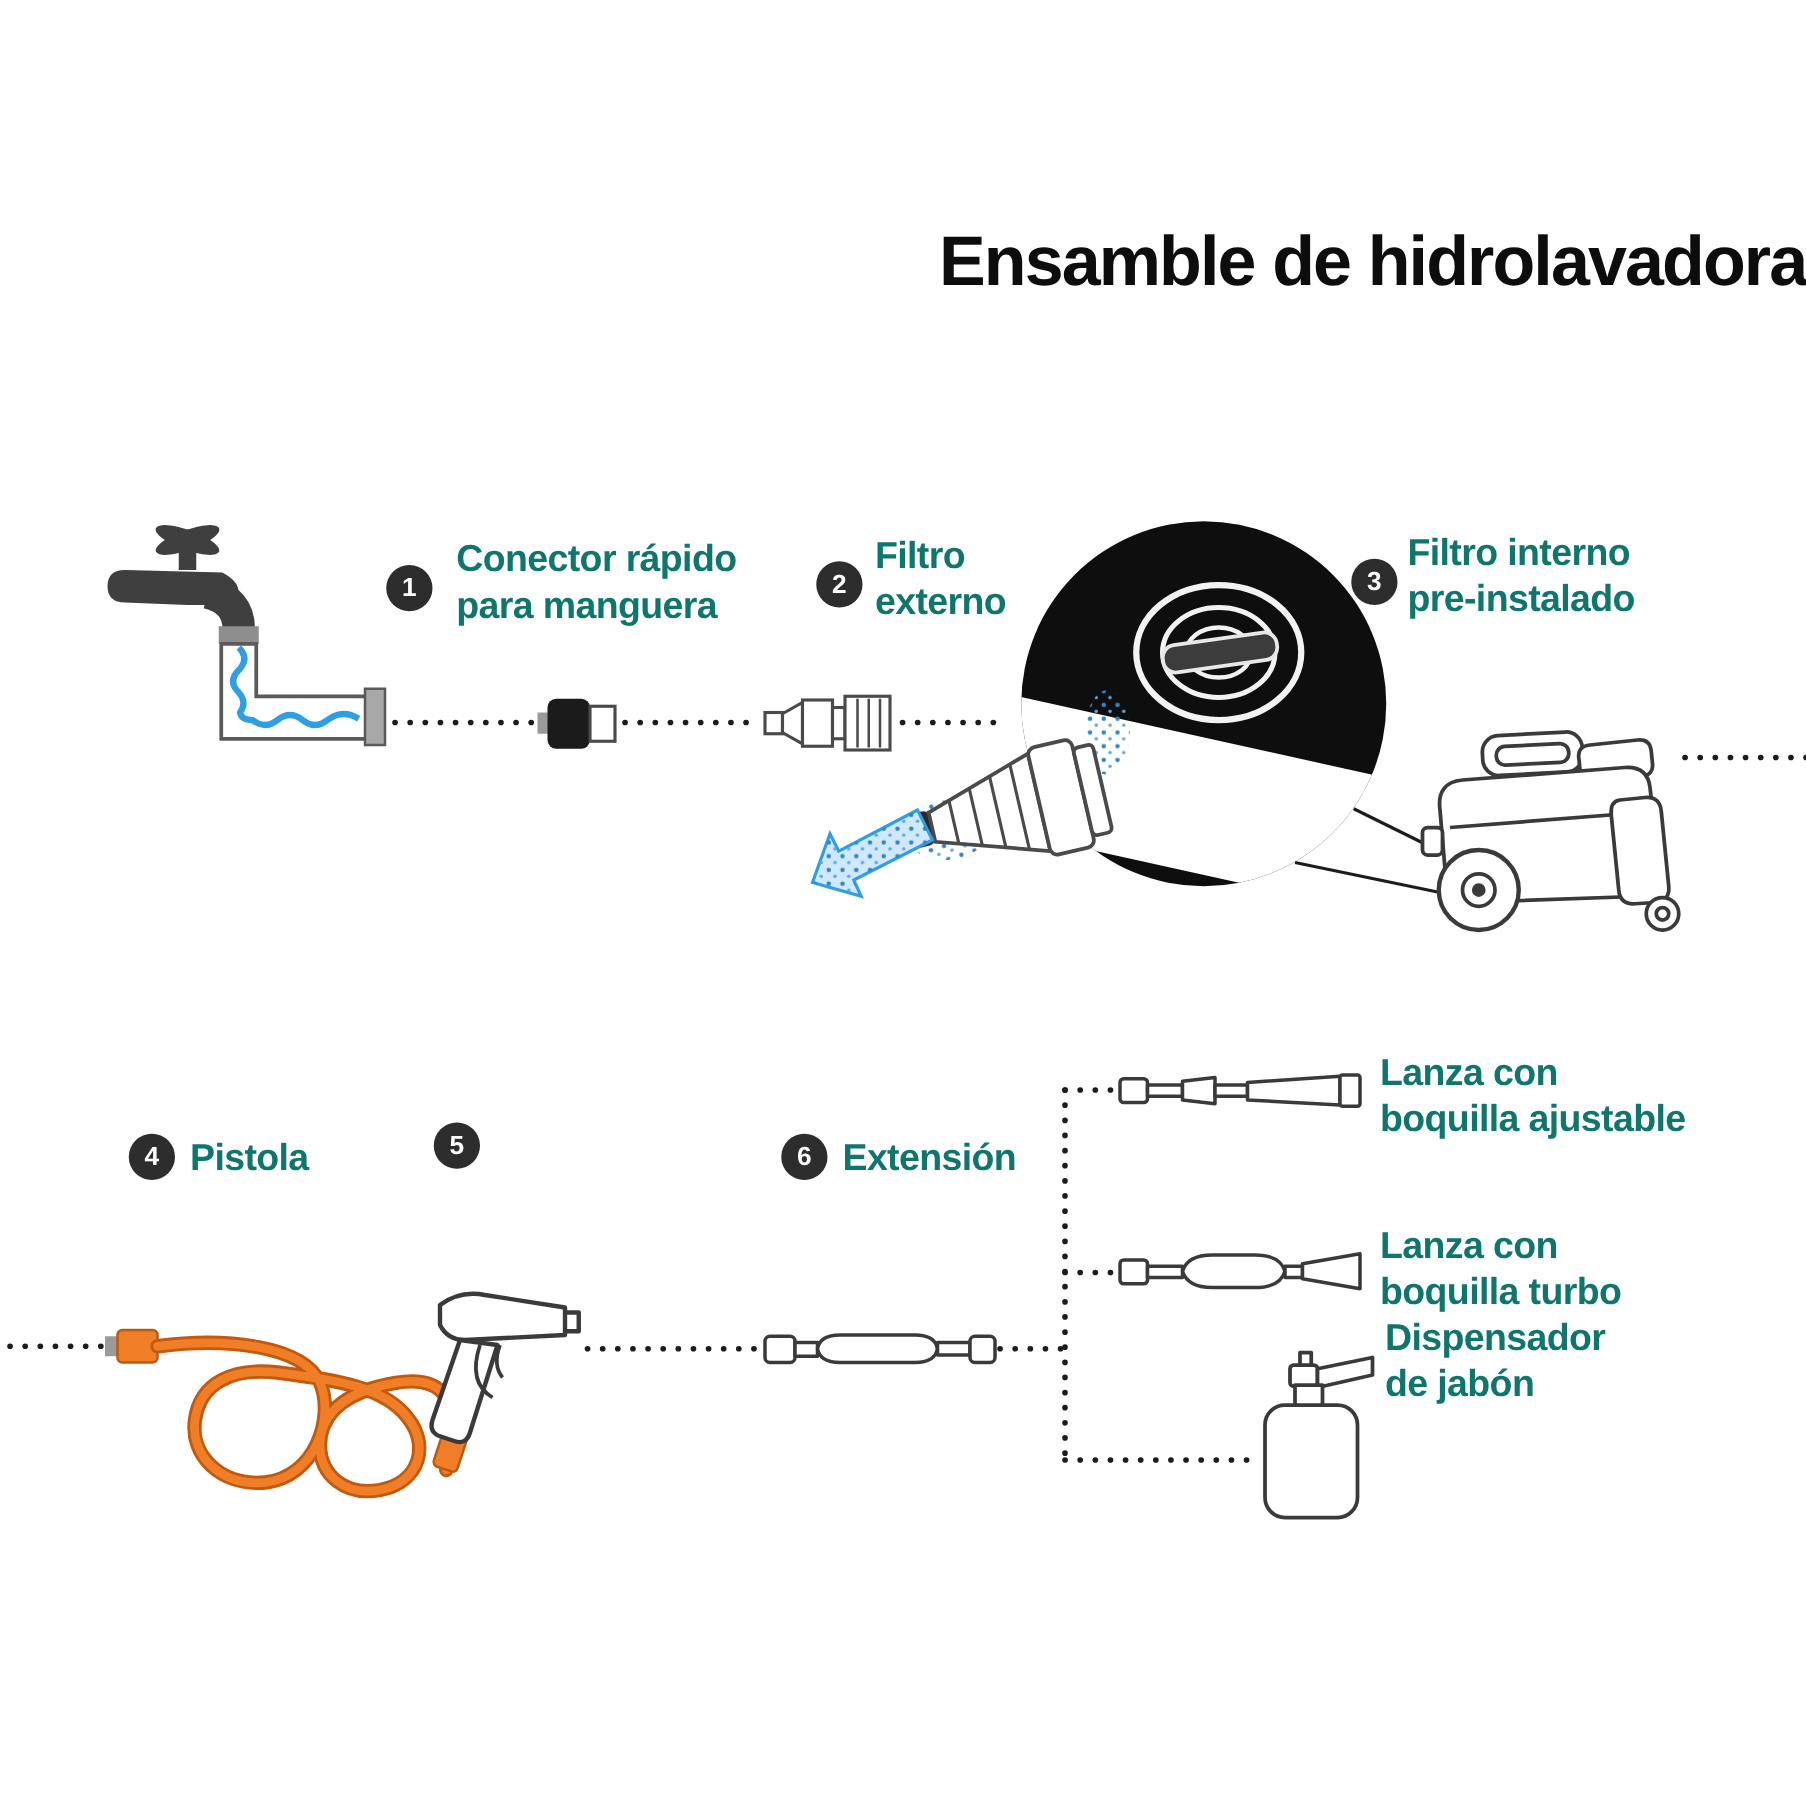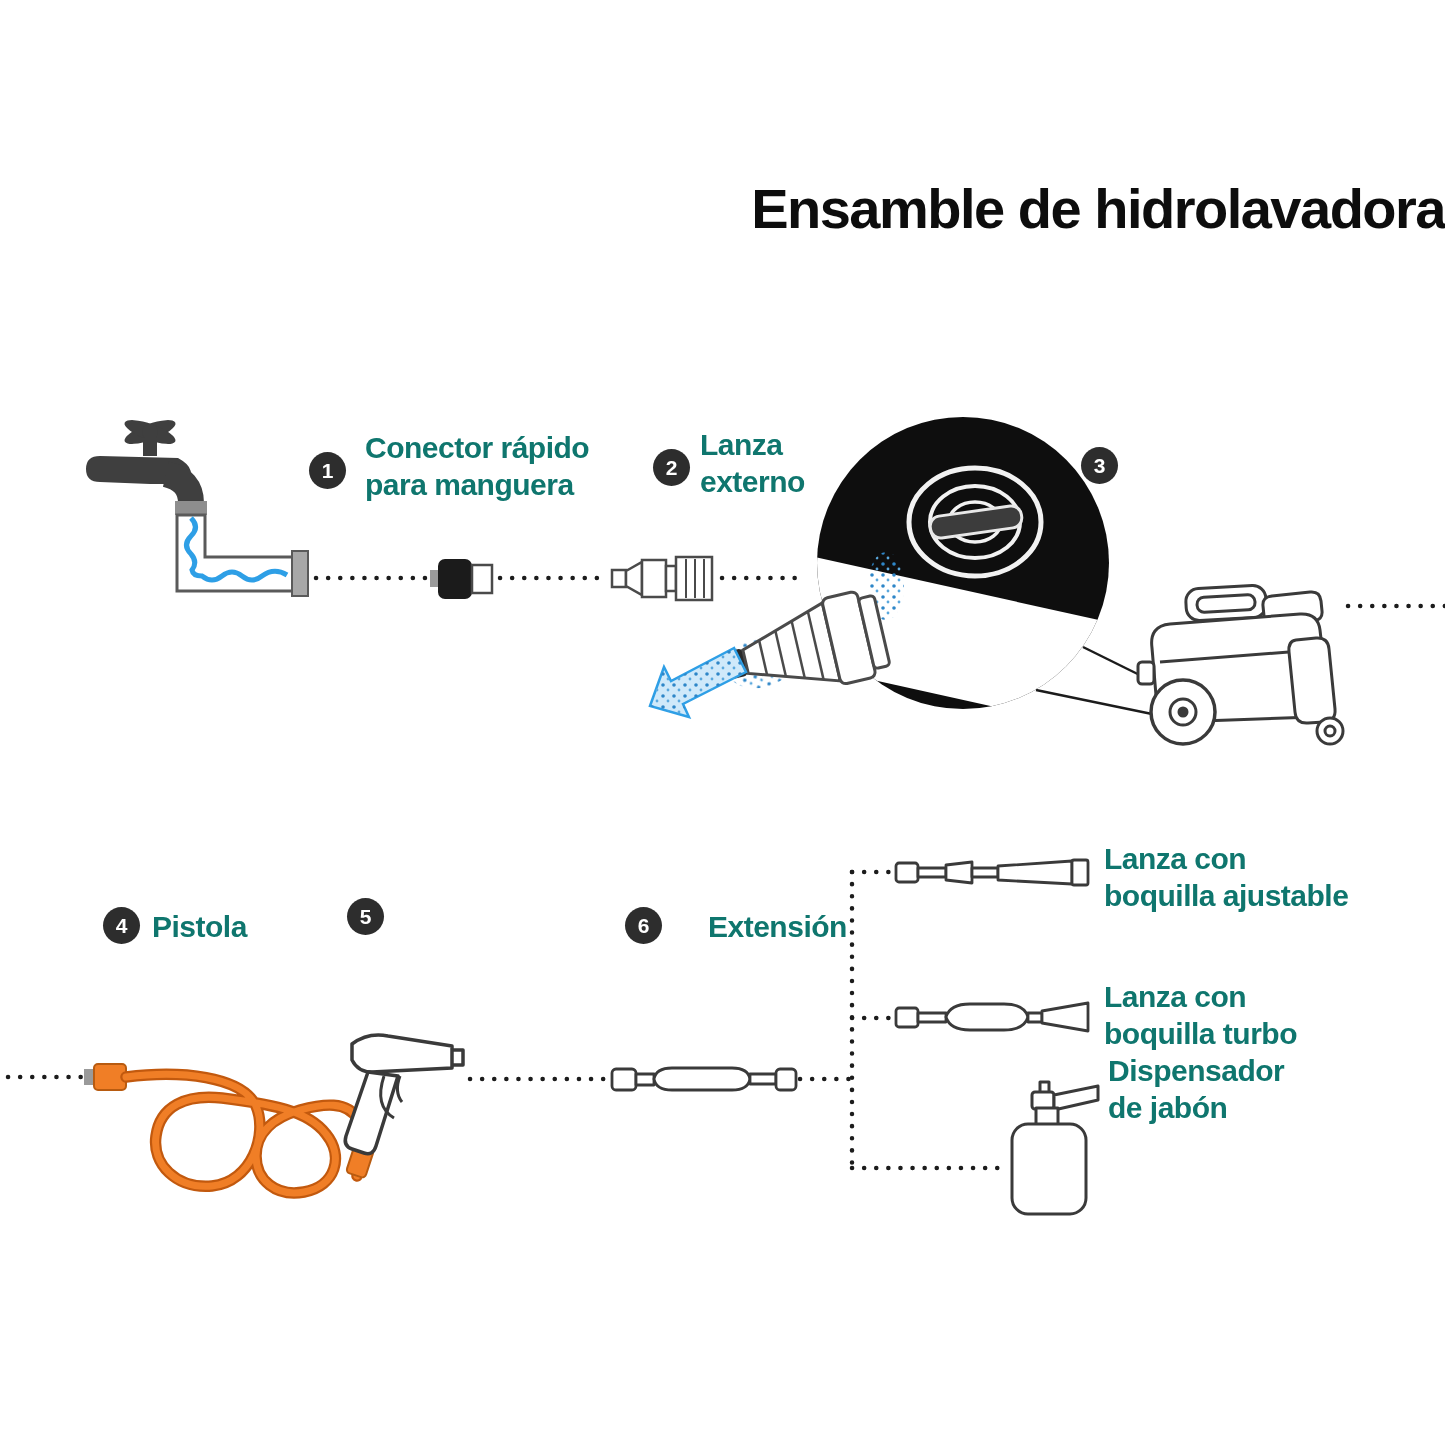--- a/index.html
+++ b/index.html
@@ -200,24 +200,26 @@
 
   <div class="badge" style="left:309px;top:452px">1</div>
   <div class="badge" style="left:653px;top:449px">2</div>
   <div class="badge" style="left:1081px;top:447px">3</div>
   <div class="badge" style="left:103px;top:907px">4</div>
   <div class="badge" style="left:347px;top:898px">5</div>
   <div class="badge" style="left:625px;top:907px">6</div>
 
   <div class="lbl" style="left:365px;top:429px">Conector rápido
 para manguera</div>
-  <div class="lbl" style="left:700px;top:426px">Lanza
+  <div class="lbl" style="left:700px;top:426px">Filtro
 externo</div>
+  <div class="lbl" style="left:1126px;top:424px">Filtro interno
+pre-instalado</div>
   <div class="lbl" style="left:152px;top:908px">Pistola</div>
-  <div class="lbl" style="left:708px;top:908px">Extensión</div>
+  <div class="lbl" style="left:674px;top:908px">Extensión</div>
 
   <div class="lbl" style="left:1104px;top:840px">Lanza con
 boquilla ajustable</div>
   <div class="lbl" style="left:1104px;top:978px">Lanza con
 boquilla turbo</div>
   <div class="lbl" style="left:1108px;top:1052px">Dispensador
 de jabón</div>
 
 </div>
 

